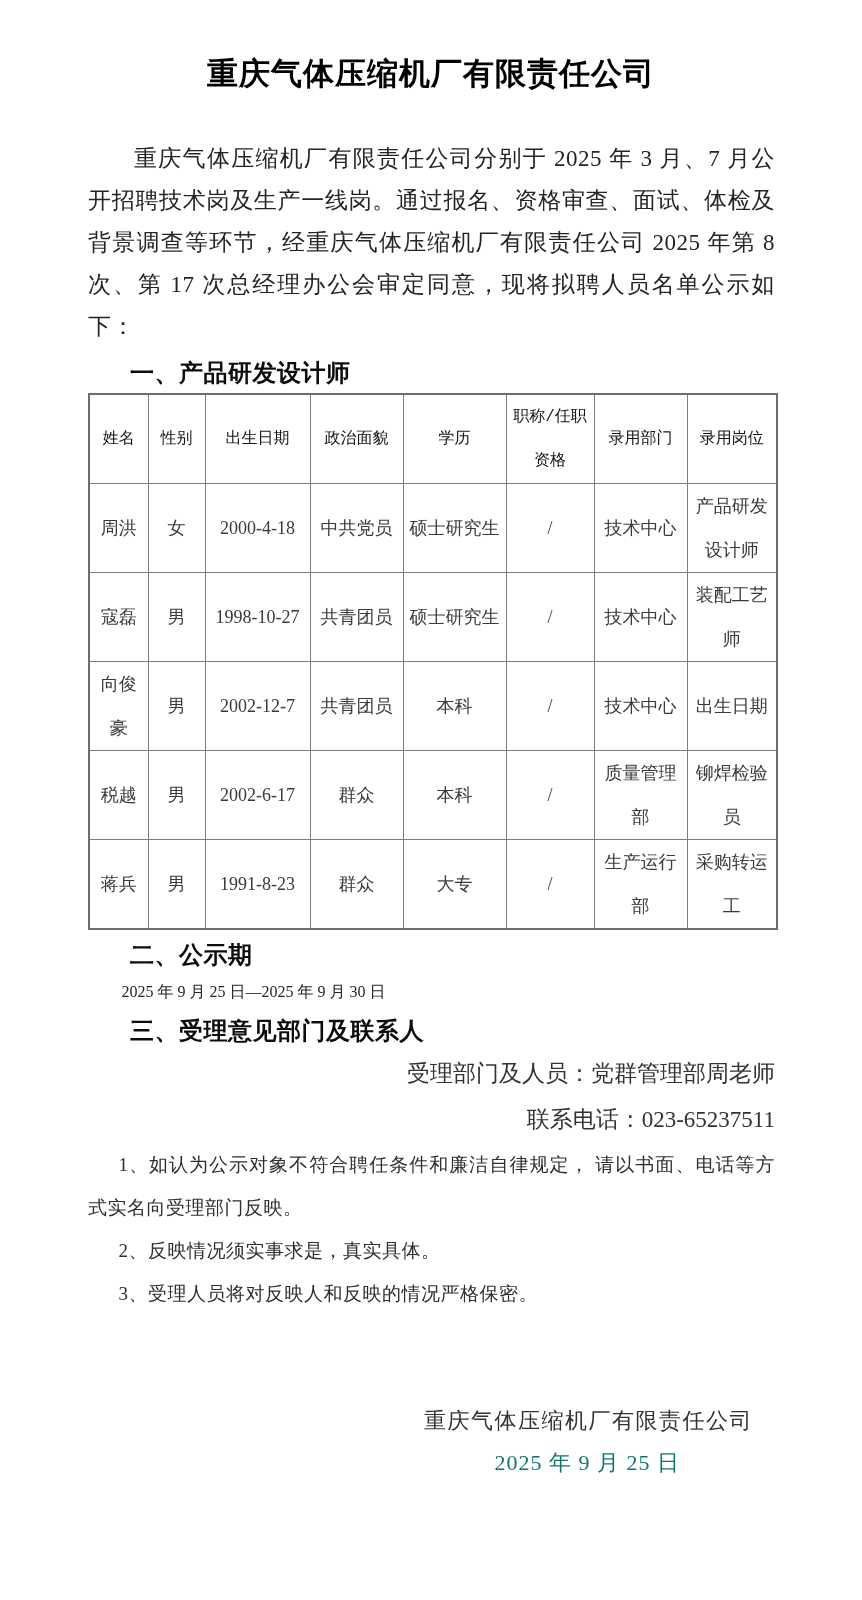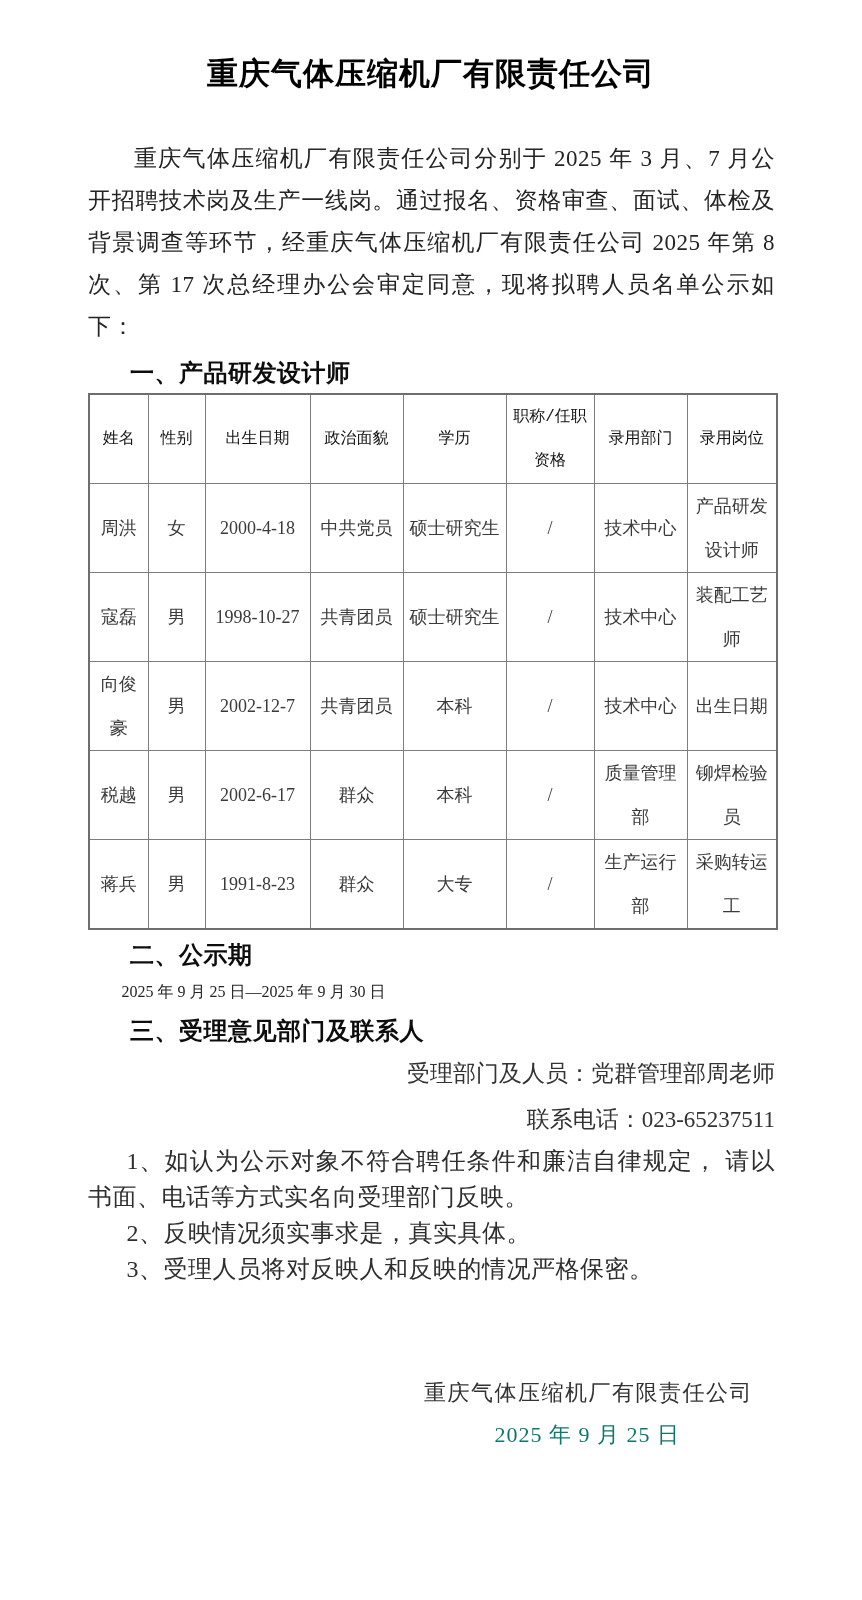--- a/index.html
+++ b/index.html
@@ -84,22 +84,22 @@
     width:687px;
     font-size:23px;
     line-height:36px;
     text-indent:1.45em;
     color:#333;
     text-align:right;
   }
   .item {
     margin:0 87px 0 88px;
     width:687px;
-    font-size:24px;
-    line-height:36px;
+    font-size:19px;
+    line-height:43px;
     letter-spacing:0.5px;
     text-align:justify;
     text-indent:1.6em;
     color:#2e2e2e;
   }
   .item-first { margin-top:5px; }
   .footer-company {
     margin:88px 109px 0 0;
     text-align:right;
     font-size:22px;

